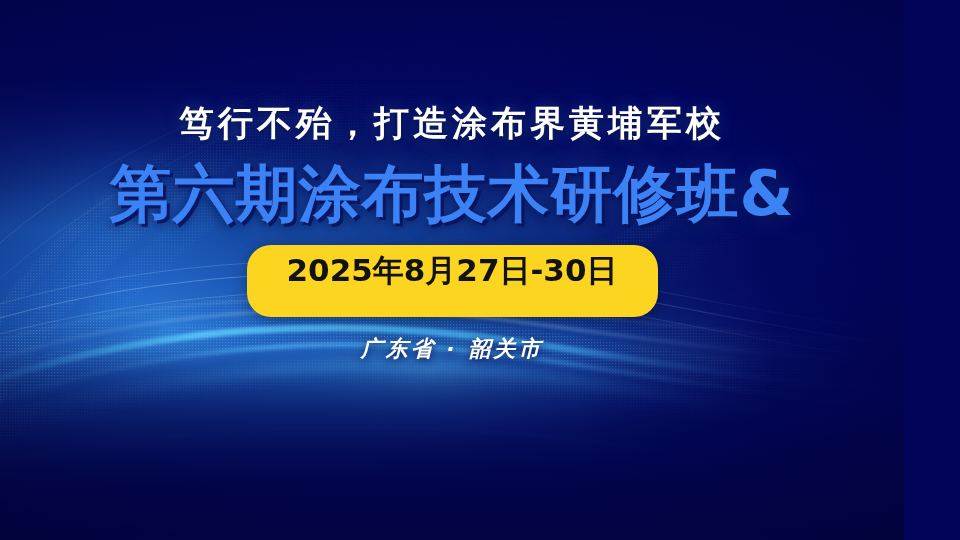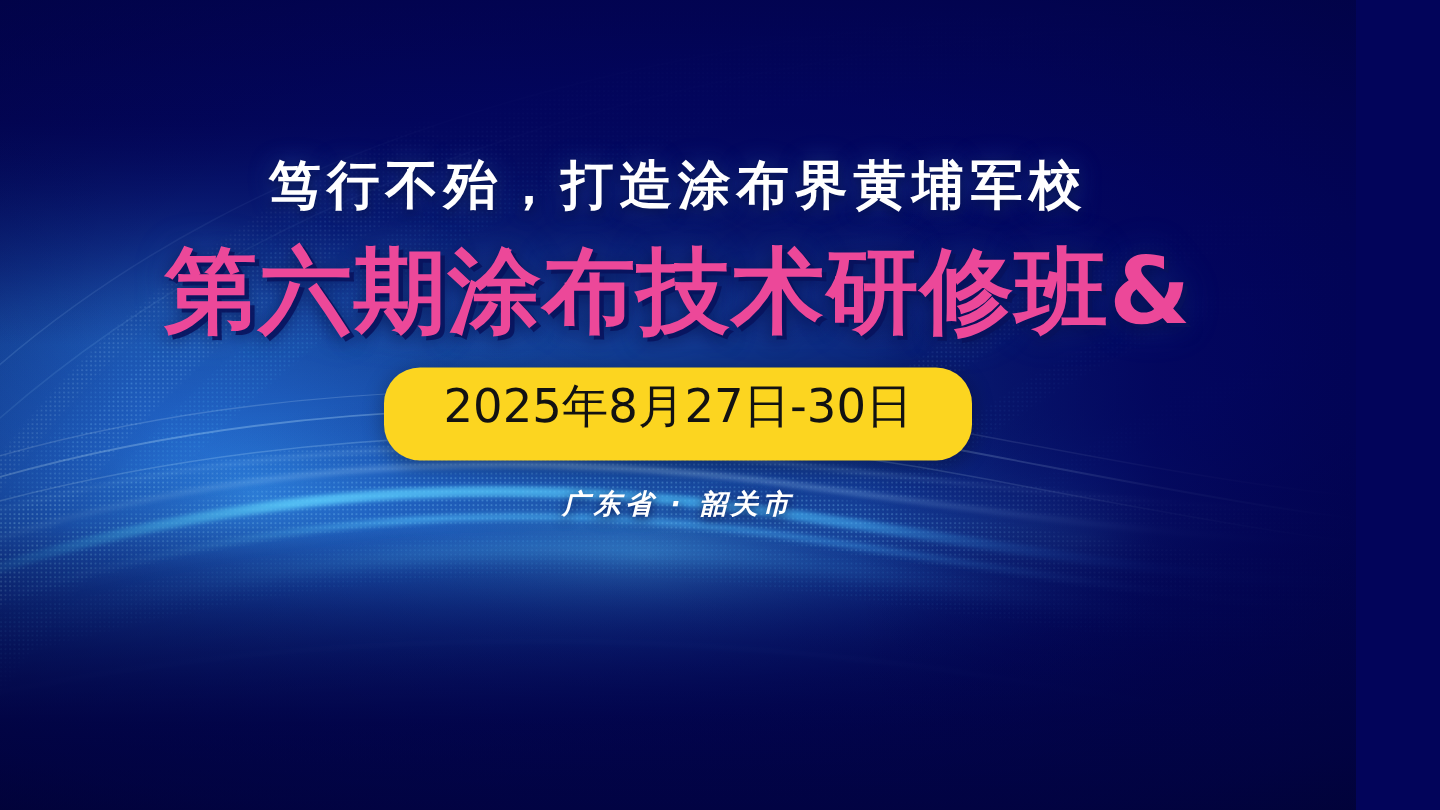--- a/index.html
+++ b/index.html
@@ -61,49 +61,49 @@
     font-family:"DejaVu Sans","Liberation Sans",sans-serif;
   }
 
   .title-block{
     margin-top:14px;
     display:flex; flex-direction:column; align-items:center;
   }
   .title-line{
     font-size:62px;
     font-weight:bold;
-    color:#ec4899;
+    color:#3b82f6;
     line-height:1.06;
     white-space:nowrap;
     letter-spacing:1px;
     font-family:"DejaVu Sans","Liberation Sans",sans-serif;
     text-shadow:
       3px 3px 0 rgba(8,18,92,0.85),
       0 3px 12px rgba(0,8,60,0.75),
       0 0 26px rgba(70,150,255,0.30);
   }
   .title-line.l2{ font-size:61px; margin-top:6px; letter-spacing:0px; }
 
   .date-badge{
     margin-top:18px;
     background:#fcd520;
     color:#121212;
     border-radius:24px;
-    padding:5px 40px 15px;
+    padding:5px 40px 25px;
     font-size:31px;
-    font-weight:normal;
+    font-weight:bold;
     letter-spacing:0px;
     white-space:nowrap;
     box-shadow:0 3px 14px rgba(0,0,0,0.33);
     font-family:"DejaVu Sans","Liberation Sans",sans-serif;
   }
 
   .location{
     margin-top:17px;
-    font-size:18px;
+    font-size:22px;
     font-weight:bold;
     color:#ffffff;
     letter-spacing:3px;
     white-space:nowrap;
     font-style:italic;
     text-shadow:0 2px 8px rgba(0,8,60,0.9), 0 0 14px rgba(80,150,255,0.28);
     font-family:"DejaVu Sans","Liberation Sans",sans-serif;
   }
 </style>
 </head>

